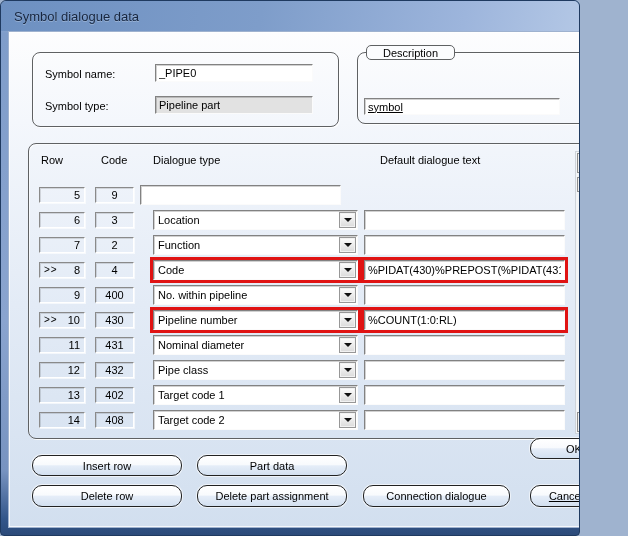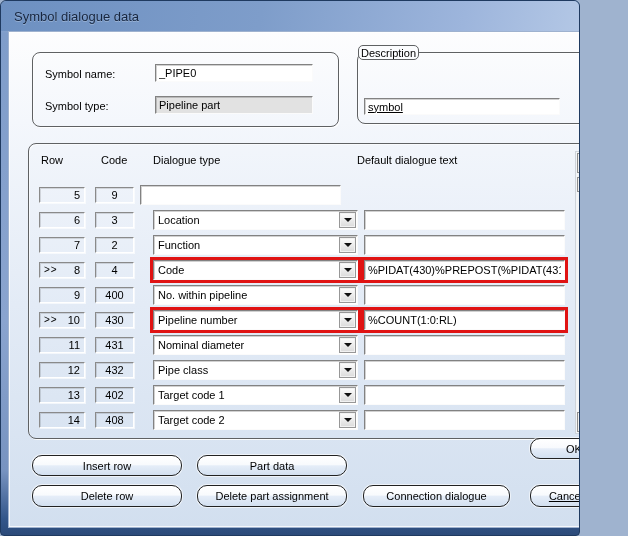--- a/index.html
+++ b/index.html
@@ -24,21 +24,21 @@
     font-size:11px; color:#000;
   }
   .groupbox {
     position:absolute; border:1px solid #5f6163; border-radius:8px;
     box-shadow:1px 1px 0 rgba(255,255,255,.9), inset 1px 1px 0 rgba(255,255,255,.55);
   }
   .gb-form   { left:23px;  top:20px;  width:307px; height:75px; }
   .gb-desc   { left:348px; top:20px;  width:243px; height:72px; }
   .gb-table  { left:19px;  top:111px; width:574px; height:296px; }
   .desc-tab {
-    position:absolute; top:-8px; left:0; padding:0 2px; height:15px; line-height:14px;
+    position:absolute; top:-8px; left:8px; padding:0 16px; height:15px; line-height:14px;
     background:#fbfcfe; border:1px solid #5f6163; border-radius:5px; font-size:11px;
   }
   .lbl { position:absolute; white-space:nowrap; }
   .sunken {
     background:#fff; border:1px solid #828282;
     border-bottom-color:#fbfbfb; border-right-color:#fbfbfb;
     box-shadow:inset 1px 1px 0 rgba(0,0,0,.18);
   }
   input.sunken { font-family:"Liberation Sans",sans-serif; font-size:11px; padding:0 3px; outline:none; color:#000; }
   .disabledfld { background:#e2e2e2 !important; color:#1a1a1a; }
@@ -112,21 +112,21 @@
 
     <div class="groupbox gb-desc">
       <span class="desc-tab">Description</span>
       <input class="sunken" style="position: absolute; left: 6px; top: 45px; width: 196px; height: 17px; text-decoration: underline;" value="symbol">
     </div>
 
     <div class="groupbox gb-table">
       <span class="theader" style="left:12px;">Row</span>
       <span class="theader" style="left:72px;">Code</span>
       <span class="theader" style="left:124px;text-align:right;">Dialogue type</span>
-      <span class="theader" style="left:328px;">Default dialogue text</span>
+      <span class="theader" style="left:351px;">Default dialogue text</span>
 
       <div class="rows">
           <div class="trow">
             <div class="rbox frame3d">
               <span class="pfx"></span>
               <span class="num">5</span>
             </div>
             <div class="cbox frame3d">9</div>
             <input class="tfield sunken" value="" style="">
           </div>

